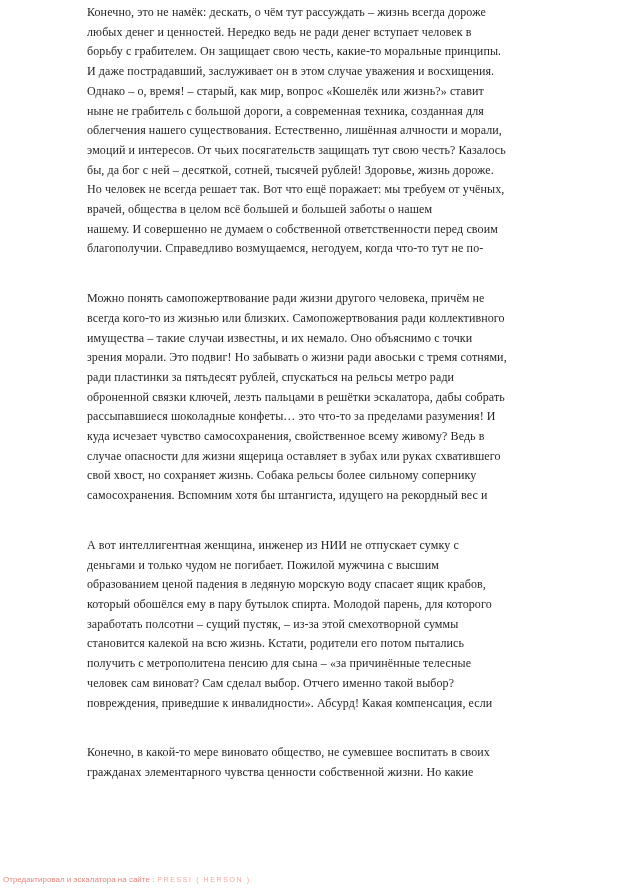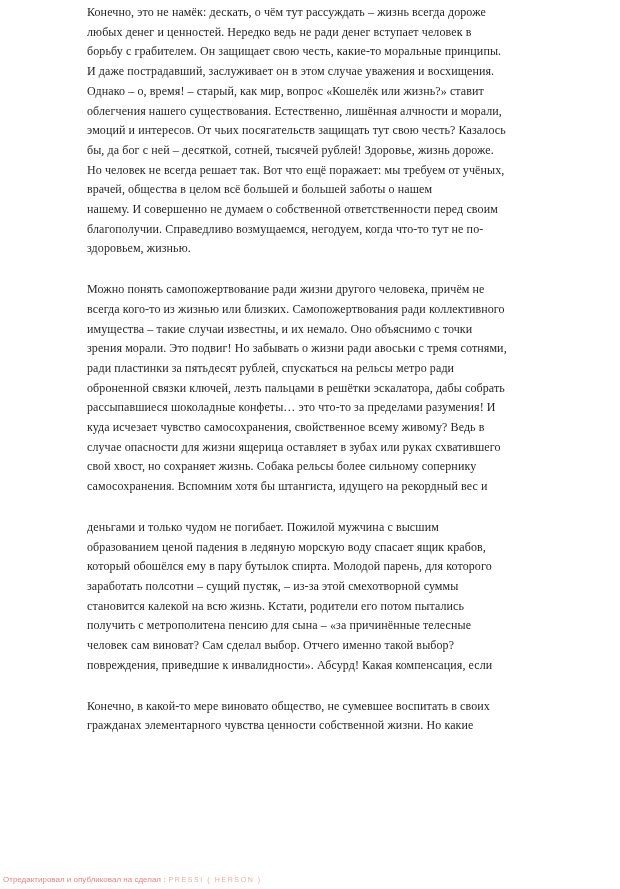--- a/index.html
+++ b/index.html
@@ -16,21 +16,21 @@
   }
   .content {
     position: absolute;
     left: 87px; top: 3px;
     width: 527px;
     color: #262626;
     font-size: 12px;
     line-height: 19.7px;
     letter-spacing: 0.1px;
   }
-  .paragraph + .paragraph { margin-top: 21px; }
+  .paragraph + .paragraph { margin-top: 30px; }
   .line { white-space: nowrap; }
   .watermark {
     position: absolute;
     left: 3px; top: 875px;
     font-family: "Liberation Sans", sans-serif;
     font-size: 8px;
     line-height: 10px;
     color: #e5867f;
     white-space: nowrap;
   }
@@ -46,58 +46,59 @@
 
 <div class="page">
   <div class="content">
 
     <div class="paragraph">
       <div class="line">Конечно, это не намёк: дескать, о чём тут рассуждать – жизнь всегда дороже</div>
       <div class="line">любых денег и ценностей. Нередко ведь не ради денег вступает человек в</div>
       <div class="line">борьбу с грабителем. Он защищает свою честь, какие-то моральные принципы.</div>
       <div class="line">И даже пострадавший, заслуживает он в этом случае уважения и восхищения.</div>
       <div class="line">Однако – о, время! – старый, как мир, вопрос «Кошелёк или жизнь?» ставит</div>
+      <div class="line">ныне не грабитель с большой дороги, а современная техника, созданная для</div>
       <div class="line">облегчения нашего существования. Естественно, лишённая алчности и морали,</div>
       <div class="line">эмоций и интересов. От чьих посягательств защищать тут свою честь? Казалось</div>
       <div class="line">бы, да бог с ней – десяткой, сотней, тысячей рублей! Здоровье, жизнь дороже.</div>
       <div class="line">Но человек не всегда решает так. Вот что ещё поражает: мы требуем от учёных,</div>
       <div class="line">врачей, общества в целом всё большей и большей заботы о нашем</div>
       <div class="line">нашему. И совершенно не думаем о собственной ответственности перед своим</div>
       <div class="line">благополучии. Справедливо возмущаемся, негодуем, когда что-то тут не по-</div>
-      <div class="line">здоровьем, жизнью.</div>
     </div>
 
     <div class="paragraph">
       <div class="line">Можно понять самопожертвование ради жизни другого человека, причём не</div>
       <div class="line">всегда кого-то из жизнью или близких. Самопожертвования ради коллективного</div>
       <div class="line">имущества – такие случаи известны, и их немало. Оно объяснимо с точки</div>
       <div class="line">зрения морали. Это подвиг! Но забывать о жизни ради авоськи с тремя сотнями,</div>
       <div class="line">ради пластинки за пятьдесят рублей, спускаться на рельсы метро ради</div>
       <div class="line">оброненной связки ключей, лезть пальцами в решётки эскалатора, дабы собрать</div>
       <div class="line">рассыпавшиеся шоколадные конфеты… это что-то за пределами разумения! И</div>
       <div class="line">куда исчезает чувство самосохранения, свойственное всему живому? Ведь в</div>
       <div class="line">случае опасности для жизни ящерица оставляет в зубах или руках схватившего</div>
       <div class="line">свой хвост, но сохраняет жизнь. Собака рельсы более сильному сопернику</div>
       <div class="line">самосохранения. Вспомним хотя бы штангиста, идущего на рекордный вес и</div>
     </div>
 
     <div class="paragraph">
+      <div class="line">А вот интеллигентная женщина, инженер из НИИ не отпускает сумку с</div>
       <div class="line">деньгами и только чудом не погибает. Пожилой мужчина с высшим</div>
       <div class="line">образованием ценой падения в ледяную морскую воду спасает ящик крабов,</div>
       <div class="line">который обошёлся ему в пару бутылок спирта. Молодой парень, для которого</div>
       <div class="line">заработать полсотни – сущий пустяк, – из-за этой смехотворной суммы</div>
       <div class="line">становится калекой на всю жизнь. Кстати, родители его потом пытались</div>
       <div class="line">получить с метрополитена пенсию для сына – «за причинённые телесные</div>
       <div class="line">человек сам виноват? Сам сделал выбор. Отчего именно такой выбор?</div>
       <div class="line">повреждения, приведшие к инвалидности». Абсурд! Какая компенсация, если</div>
     </div>
 
     <div class="paragraph">
       <div class="line">Конечно, в какой-то мере виновато общество, не сумевшее воспитать в своих</div>
       <div class="line">гражданах элементарного чувства ценности собственной жизни. Но какие</div>
     </div>
 
   </div>
 
   <div class="watermark">
-    <span>Отредактировал и опубликовал на сделал :</span><span class="site">PRESSI ( HERSON )</span>
+    <span>Отредактировал и эскалатора на сайте :</span><span class="site">PRESSI ( HERSON )</span>
   </div>
 </div>
 
 </body></html>

